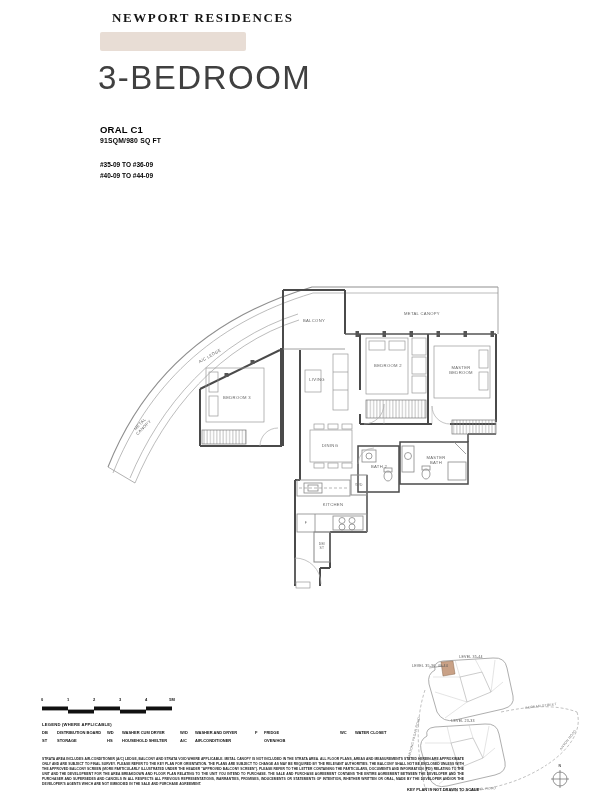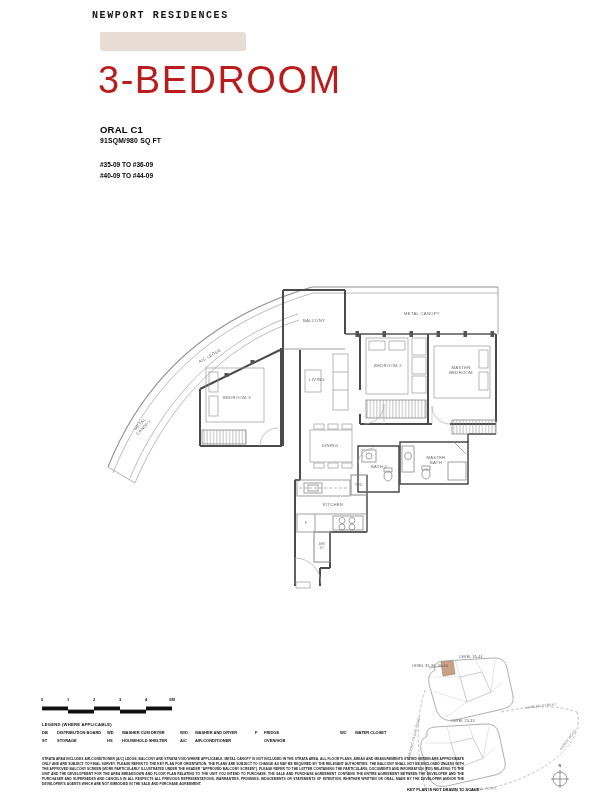--- a/index.html
+++ b/index.html
@@ -1,21 +1,21 @@
 <!DOCTYPE html>
 <html><head>
 <meta charset="utf-8">
 <style>
   html,body{margin:0;padding:0;}
   body{width:600px;height:800px;background:#ffffff;font-family:"Liberation Sans",sans-serif;position:relative;overflow:hidden;color:#222;}
   .abs{position:absolute;}
   
-  .logo{left:92px;top:10px;font-size:10px;font-weight:700;letter-spacing:1.6px;color:#151515;font-family:Liberation Mono, monospace;}
+  .logo{left:112px;top:10px;font-size:13px;font-weight:700;letter-spacing:1.6px;color:#151515;font-family:Liberation Serif, serif;}
   .accent-bar{left:100px;top:32px;width:146px;height:19px;background:#e8ddd5;border-radius:2px;}
-  .page-title{left:98px;top:59px;font-size:38px;letter-spacing:1.5px;color:#b91c1c;font-weight:400;}
+  .page-title{left:98px;top:59px;font-size:33px;letter-spacing:1.5px;color:#404040;font-weight:400;}
   .type-label{left:100px;top:124px;font-size:9.5px;font-weight:800;letter-spacing:.2px;color:#000;}
   .area-label{left:100px;top:137px;font-size:6.8px;font-weight:700;letter-spacing:.2px;color:#000;}
   .units{left:100px;top:159px;font-size:6.5px;font-weight:700;line-height:1.7;color:#000;}
   
   .plan{left:100px;top:274px;width:400px;height:318px;}
   .plab{position:absolute;font-size:4.2px;color:#666;letter-spacing:.3px;text-align:center;transform:translate(-50%,-50%);line-height:1.3;white-space:nowrap;}
   .plab.wrap{white-space:normal;}
   .plab.tiny{font-size:3.3px;}
   
   .keyplan{left:405px;top:652px;width:190px;height:145px;}

